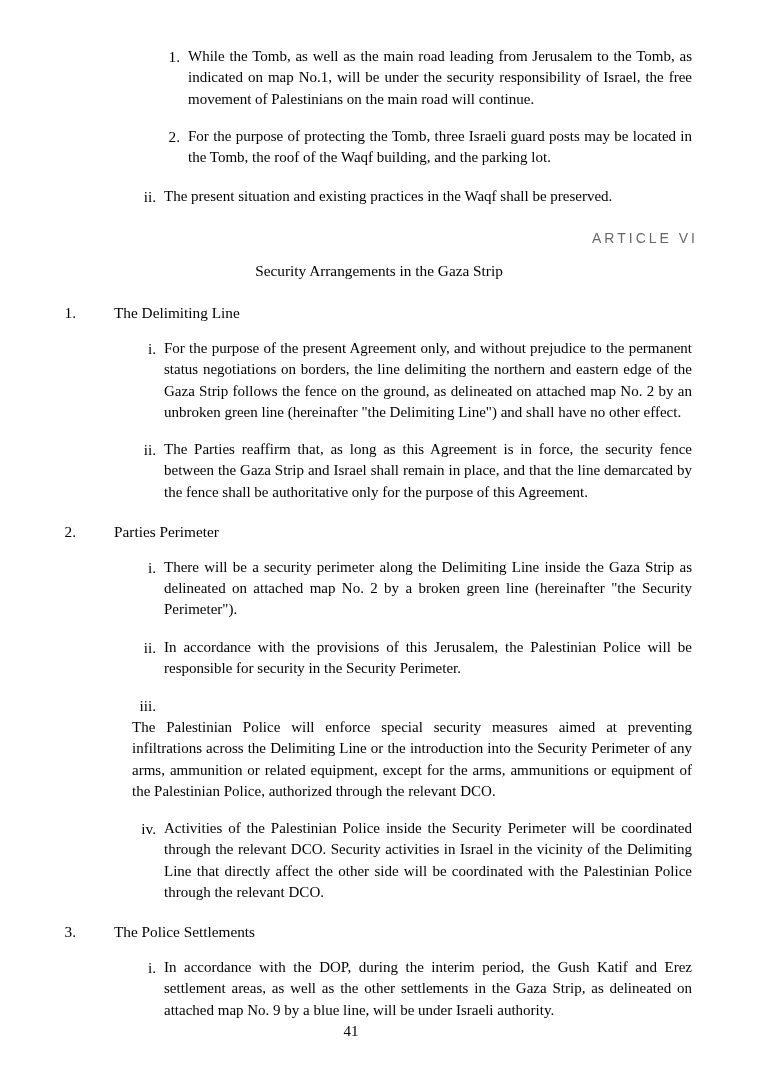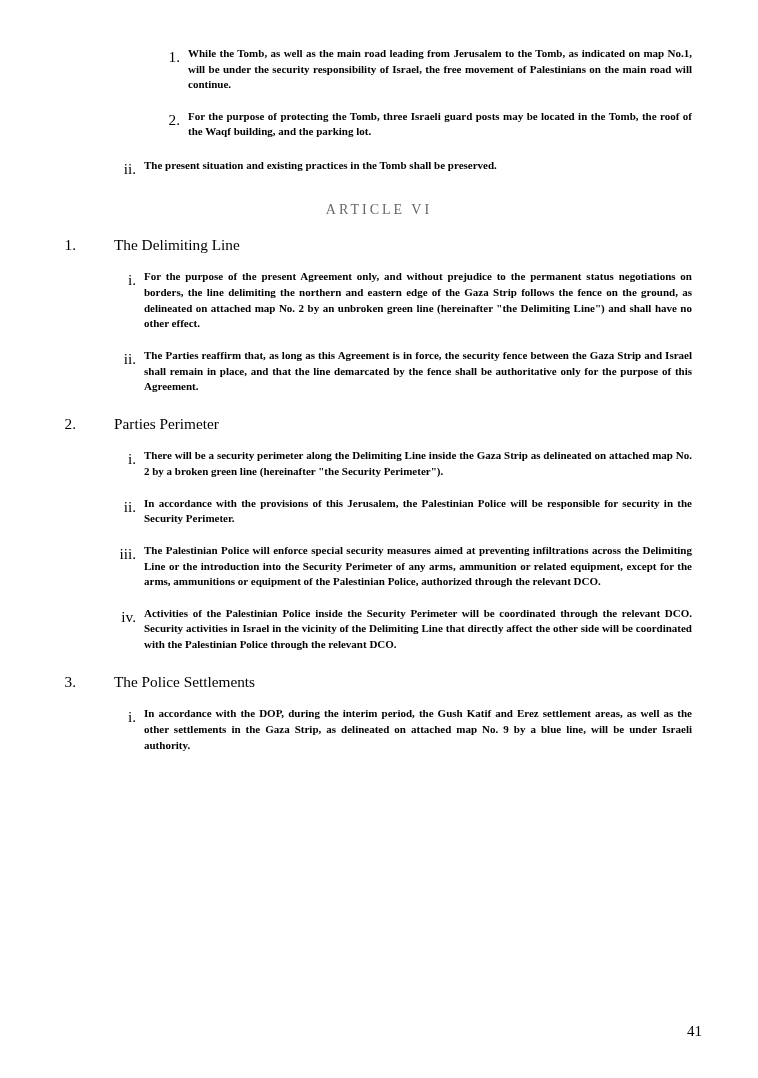--- a/index.html
+++ b/index.html
@@ -33,96 +33,96 @@
     margin-bottom: 13px;
   }
   .marker {
     flex: 0 0 auto;
     text-align: right;
     font-size: 15.3px;
     line-height: 1.42;
   }
   .body {
     flex: 1 1 auto;
-    font-size: 11px;
+    font-size: 15px;
     line-height: 1.42;
     text-align: justify;
-    font-weight: bold;
   }
 
   
   .lvl-sub {
     margin-left: 100px;
     margin-right: 6px;
   }
   .lvl-sub .marker { width: 20px; margin-right: 8px; }
 
   
   .lvl-roman {
-    margin-left: 52px;
+    margin-left: 72px;
     margin-right: 6px;
   }
   .lvl-roman .marker { width: 24px; margin-right: 8px; }
 
   
   .lvl-top {
     margin-left: 0px;
     margin-right: 6px;
   }
   .lvl-top .marker { width: 16px; margin-right: 8px; }
   .article-mark {
-    text-align: center;
+    text-align: right;
     margin: 22px 0 16px 0;
     font-size: 14px;
     letter-spacing: 3px;
     color: #2b2b2b;
     opacity: 0.72;
-    font-family: Liberation Serif, serif;
+    font-family: Liberation Sans, sans-serif;
   }
   .section-title {
     text-align: center;
     font-size: 15.3px;
     margin: 0 0 22px 0;
   }
   .clause-title {
     font-size: 15.3px;
     line-height: 1.42;
     margin-left: 30px;
   }
   .page-number {
     position: absolute;
     bottom: 38px;
     left: 0;
     width: 702px;
-    text-align: right;
+    text-align: center;
     font-size: 15px;
   }
 </style>
 </head>
 <body>
 
 <div class="page">
 
   <div class="item lvl-sub">
     <div class="marker">1.</div>
     <div class="body">While the Tomb, as well as the main road leading from Jerusalem to the Tomb, as indicated on map No.1, will be under the security responsibility of Israel, the free movement of Palestinians on the main road will continue.</div>
   </div>
 
   <div class="item lvl-sub" style="margin-top:16px;">
     <div class="marker">2.</div>
     <div class="body">For the purpose of protecting the Tomb, three Israeli guard posts may be located in the Tomb, the roof of the Waqf building, and the parking lot.</div>
   </div>
 
   <div class="item lvl-roman" style="margin-top:18px;">
     <div class="marker">ii.</div>
-    <div class="body">The present situation and existing practices in the Tomb shall be preserved.</div>
+    <div class="body">The present situation and existing practices in the Waqf shall be preserved.</div>
   </div>
 
   <div class="article-mark">ARTICLE VI</div>
 
+  <div class="section-title">Security Arrangements in the Gaza Strip</div>
 
   <div class="item lvl-top">
     <div class="marker">1.</div>
     <div class="clause-title">The Delimiting Line</div>
   </div>
   <div class="item lvl-roman" style="margin-top:14px;">
     <div class="marker">i.</div>
     <div class="body">For the purpose of the present Agreement only, and without prejudice to the permanent status negotiations on borders, the line delimiting the northern and eastern edge of the Gaza Strip follows the fence on the ground, as delineated on attached map No. 2 by an unbroken green line (hereinafter "the Delimiting Line") and shall have no other effect.</div>
   </div>
   <div class="item lvl-roman" style="margin-top:16px;">
@@ -135,21 +135,21 @@
     <div class="clause-title">Parties Perimeter</div>
   </div>
   <div class="item lvl-roman" style="margin-top:14px;">
     <div class="marker">i.</div>
     <div class="body">There will be a security perimeter along the Delimiting Line inside the Gaza Strip as delineated on attached map No. 2 by a broken green line (hereinafter "the Security Perimeter").</div>
   </div>
   <div class="item lvl-roman" style="margin-top:16px;">
     <div class="marker">ii.</div>
     <div class="body">In accordance with the provisions of this Jerusalem, the Palestinian Police will be responsible for security in the Security Perimeter.</div>
   </div>
-  <div class="item lvl-roman" style="margin-top:16px;">
+  <div class="item lvl-roman" style="margin-top:16px;flex-direction:column;">
     <div class="marker">iii.</div>
     <div class="body">The Palestinian Police will enforce special security measures aimed at preventing infiltrations across the Delimiting Line or the introduction into the Security Perimeter of any arms, ammunition or related equipment, except for the arms, ammunitions or equipment of the Palestinian Police, authorized through the relevant DCO.</div>
   </div>
   <div class="item lvl-roman" style="margin-top:16px;">
     <div class="marker">iv.</div>
     <div class="body">Activities of the Palestinian Police inside the Security Perimeter will be coordinated through the relevant DCO. Security activities in Israel in the vicinity of the Delimiting Line that directly affect the other side will be coordinated with the Palestinian Police through the relevant DCO.</div>
   </div>
 
   <div class="item lvl-top" style="margin-top:18px;">
     <div class="marker">3.</div>

